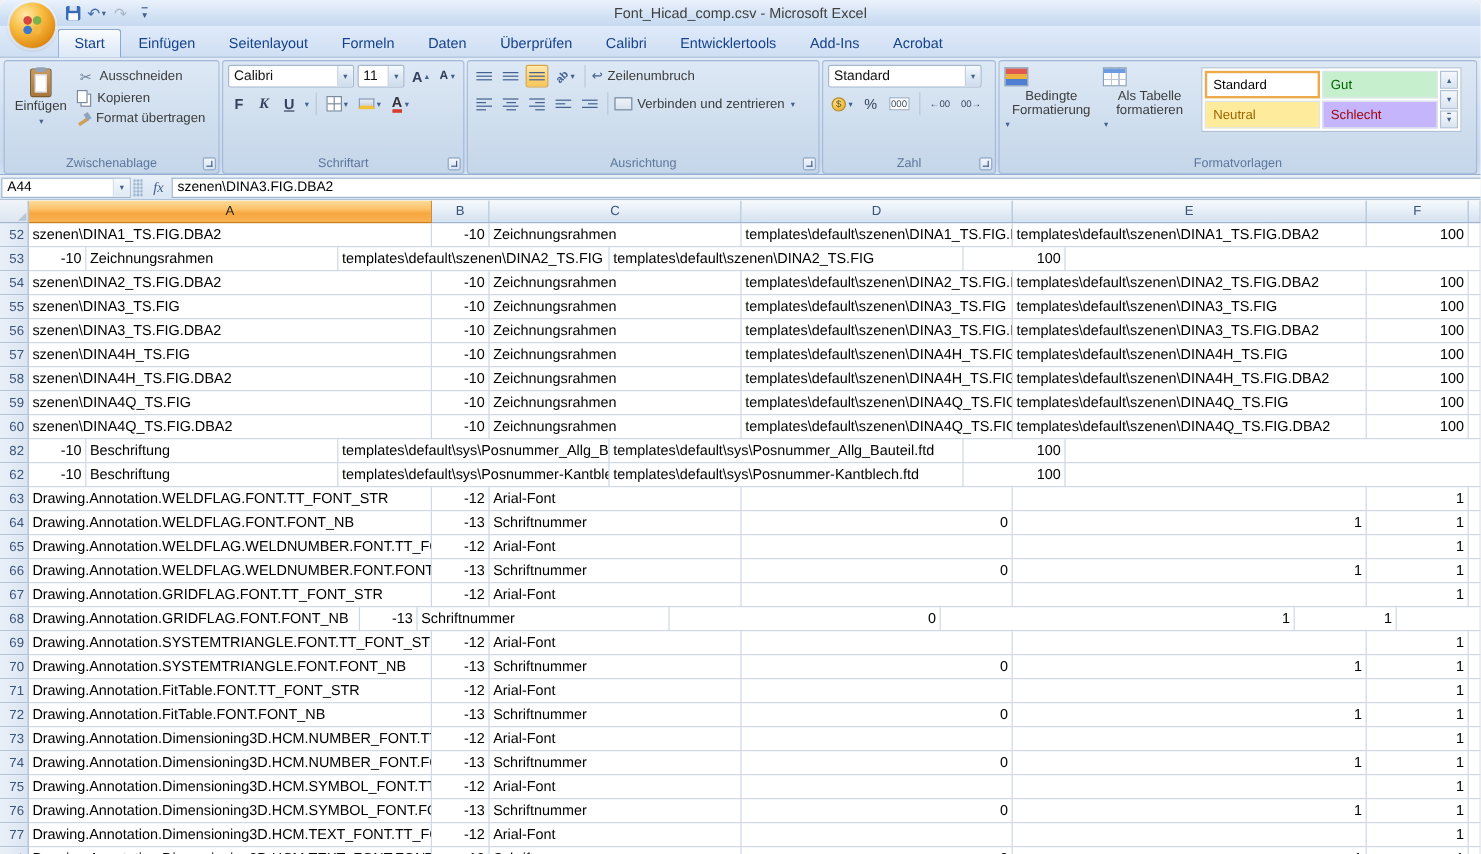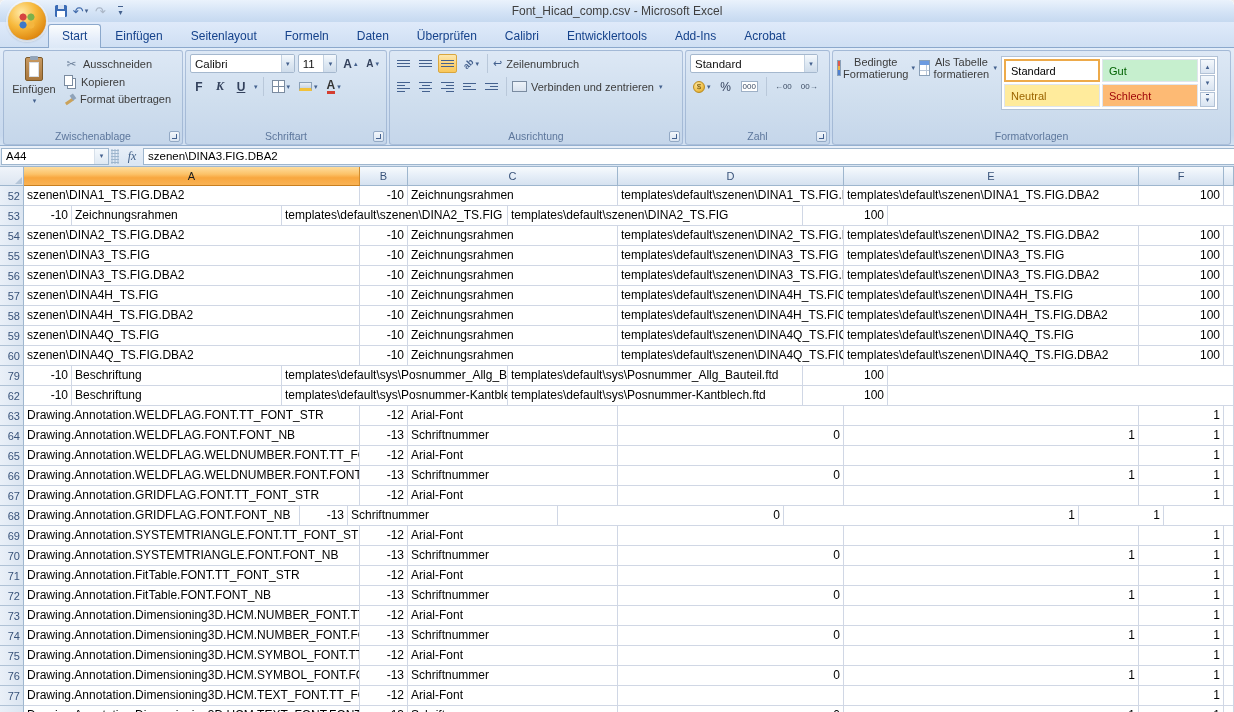--- a/index.html
+++ b/index.html
@@ -79,21 +79,21 @@
   .b-center i:nth-child(2n){width:8px;margin:0 auto}
   .b-right i:nth-child(2n){width:8px;margin-left:auto}
   .rot-ab{display:inline-block;transform:rotate(-45deg);font-size:9px;font-weight:bold;color:#44618e}
   .wrapg{color:#44618e;font-size:11px}
   .mrg{width:15px;height:11px;border:1px solid #7a8ba0;background:linear-gradient(#eef3f9,#d8e2ee);display:inline-block}
   .coin{width:12px;height:12px;border-radius:50%;background:radial-gradient(circle at 35% 30%,#fce49a,#f0c04a 60%,#c89a20);
       border:1px solid #b98a20;display:flex;align-items:center;justify-content:center;font-size:8px;color:#6d4e05}
   .t000{font-size:8px;color:#3c4c64;border:1px solid #9eb0c6;padding:0 1px;background:#fff}
   .tinytxt{font-size:8px;color:#3c4c64}
   .srow{display:flex;gap:4px;align-items:flex-start}
-  .cfbtn{width:78px;display:flex;flex-direction:row;align-items:center;text-align:center;font-size:11px;color:#3c3c3c;gap:2px;padding-top:2px;cursor:pointer}
+  .cfbtn{width:78px;display:flex;flex-direction:column;align-items:flex-start;text-align:center;font-size:11px;color:#3c3c3c;gap:2px;padding-top:2px;cursor:pointer}
   .cf-ico{width:20px;height:16px;border:1px solid #8aa0b8;background:linear-gradient(180deg,#e05a4e 0 33%,#f0b23e 33% 66%,#4e7fd0 66%)}
   .tbl-ico{width:20px;height:16px;border:1px solid #8aa0b8;background:
       linear-gradient(#6d9be0 0 4px,transparent 4px),
       linear-gradient(90deg,transparent 0 6px,#b8c6d8 6px 7px,transparent 7px 12px,#b8c6d8 12px 13px,transparent 13px),
       linear-gradient(transparent 0 9px,#b8c6d8 9px 10px,transparent 10px),#fff}
   .gallery-wrap{border:1px solid #b2c2d6;background:#fff;padding:2px;display:flex;margin-top:2px}
   #gallery{display:grid;grid-template-columns:repeat(2,96px);grid-auto-rows:23px;gap:2px}
   .style-cell{font-size:11px;display:flex;align-items:center;padding-left:6px;border:1px solid #dfe5ed;cursor:pointer;overflow:hidden;white-space:nowrap}
   .style-cell.selcell{border:2px solid #edaa4a;padding-left:5px}
   .rail{width:15px;display:flex;flex-direction:column;margin-left:2px;gap:1px}
@@ -378,21 +378,21 @@
         <div class="cfbtn">
           <span class="tbl-ico"></span>
           <span>Als Tabelle formatieren</span>
           <span class="mini-arrow">▾</span>
         </div>
         <div class="gallery-wrap">
           <div id="gallery">
               <div class="style-cell selcell" style="background: rgb(255, 255, 255); color: rgb(0, 0, 0);">Standard</div>
               <div class="style-cell" style="background: rgb(198, 239, 206); color: rgb(0, 97, 0);">Gut</div>
               <div class="style-cell" style="background: rgb(255, 235, 156); color: rgb(156, 101, 0);">Neutral</div>
-              <div class="style-cell" style="background: #fdba74; color: rgb(156, 0, 6);">Schlecht</div>
+              <div class="style-cell" style="background: #c4b5fd; color: rgb(156, 0, 6);">Schlecht</div>
             </div>
           <div class="rail">
             <div class="rbtn">▴</div>
             <div class="rbtn">▾</div>
             <div class="rbtn more">
                 <span>▾</span>
               </div>
           </div>
         </div>
       </div>
@@ -509,21 +509,21 @@
           <div class="rowhdr">60</div>
           <div class="cell" style="width: 336px;">szenen\DINA4Q_TS.FIG.DBA2</div>
           <div class="cell num" style="width: 48px;">-10</div>
           <div class="cell" style="width: 210px;">Zeichnungsrahmen</div>
           <div class="cell" style="width: 226px;">templates\default\szenen\DINA4Q_TS.FIG.DBA2</div>
           <div class="cell" style="width: 295px;">templates\default\szenen\DINA4Q_TS.FIG.DBA2</div>
           <div class="cell num" style="width: 85px;">100</div>
           <div class="cell fillc"></div>
         </div>
         <div class="xrow">
-          <div class="rowhdr">79</div>
+          <div class="rowhdr">82</div>
           <div class="cell num" style="width: 48px;">-10</div>
           <div class="cell" style="width: 210px;">Beschriftung</div>
           <div class="cell" style="width: 226px;">templates\default\sys\Posnummer_Allg_Bauteil.ftd</div>
           <div class="cell" style="width: 295px;">templates\default\sys\Posnummer_Allg_Bauteil.ftd</div>
           <div class="cell num" style="width: 85px;">100</div>
           <div class="cell fillc"></div>
         </div>
         <div class="xrow">
           <div class="rowhdr">62</div>
           <div class="cell num" style="width: 48px;">-10</div>

